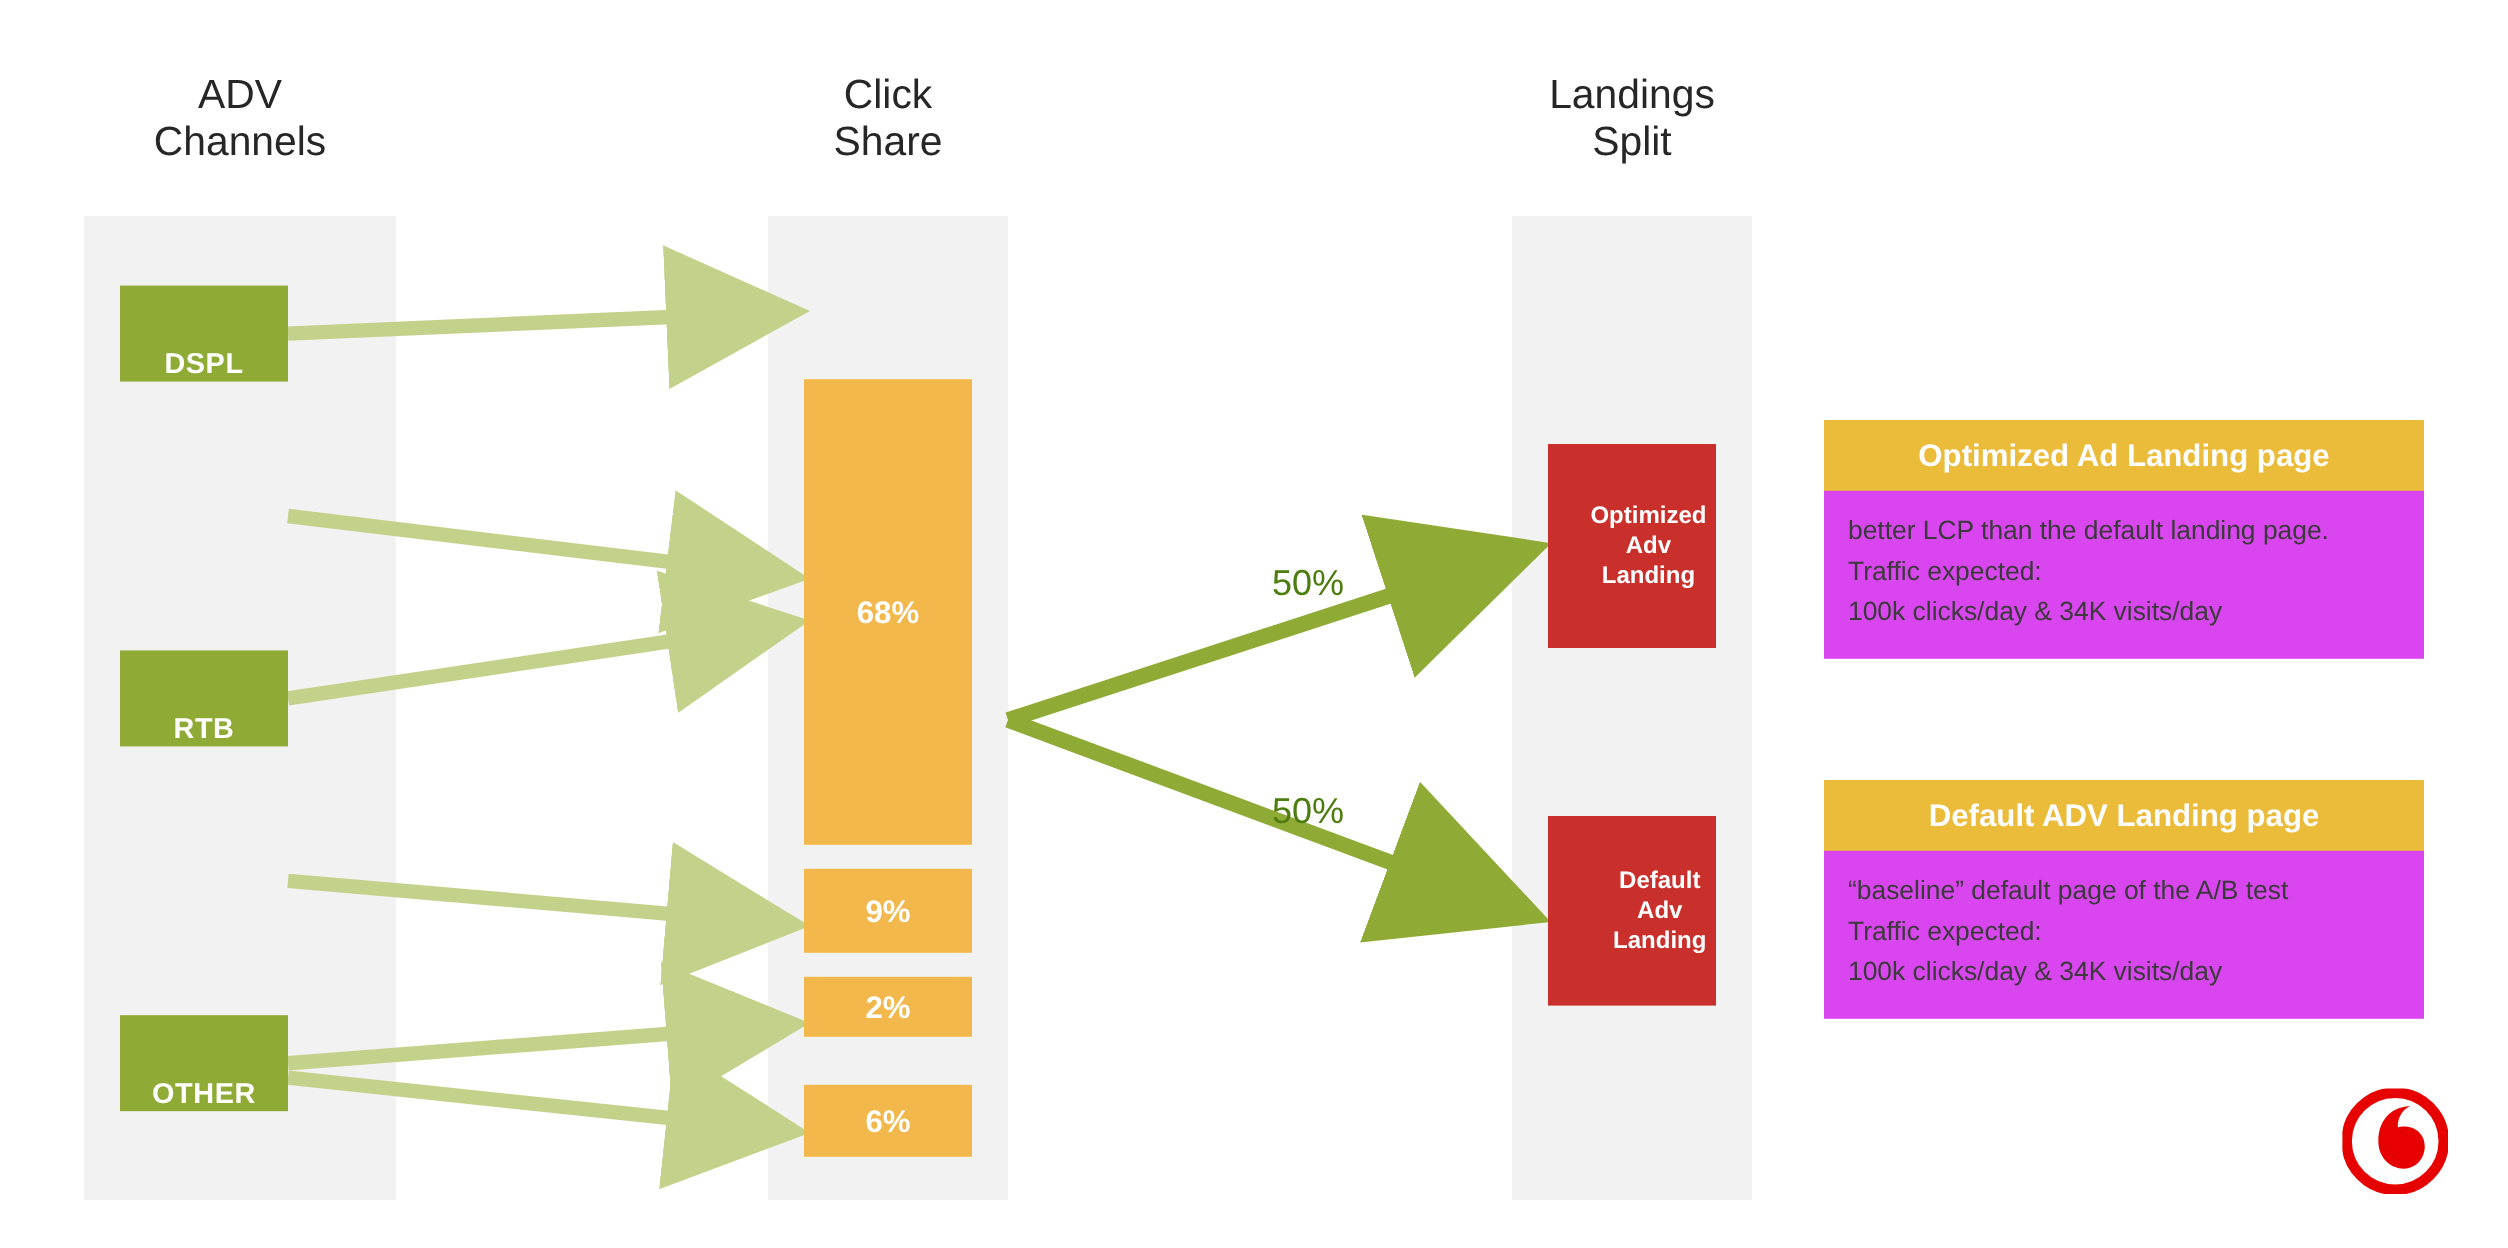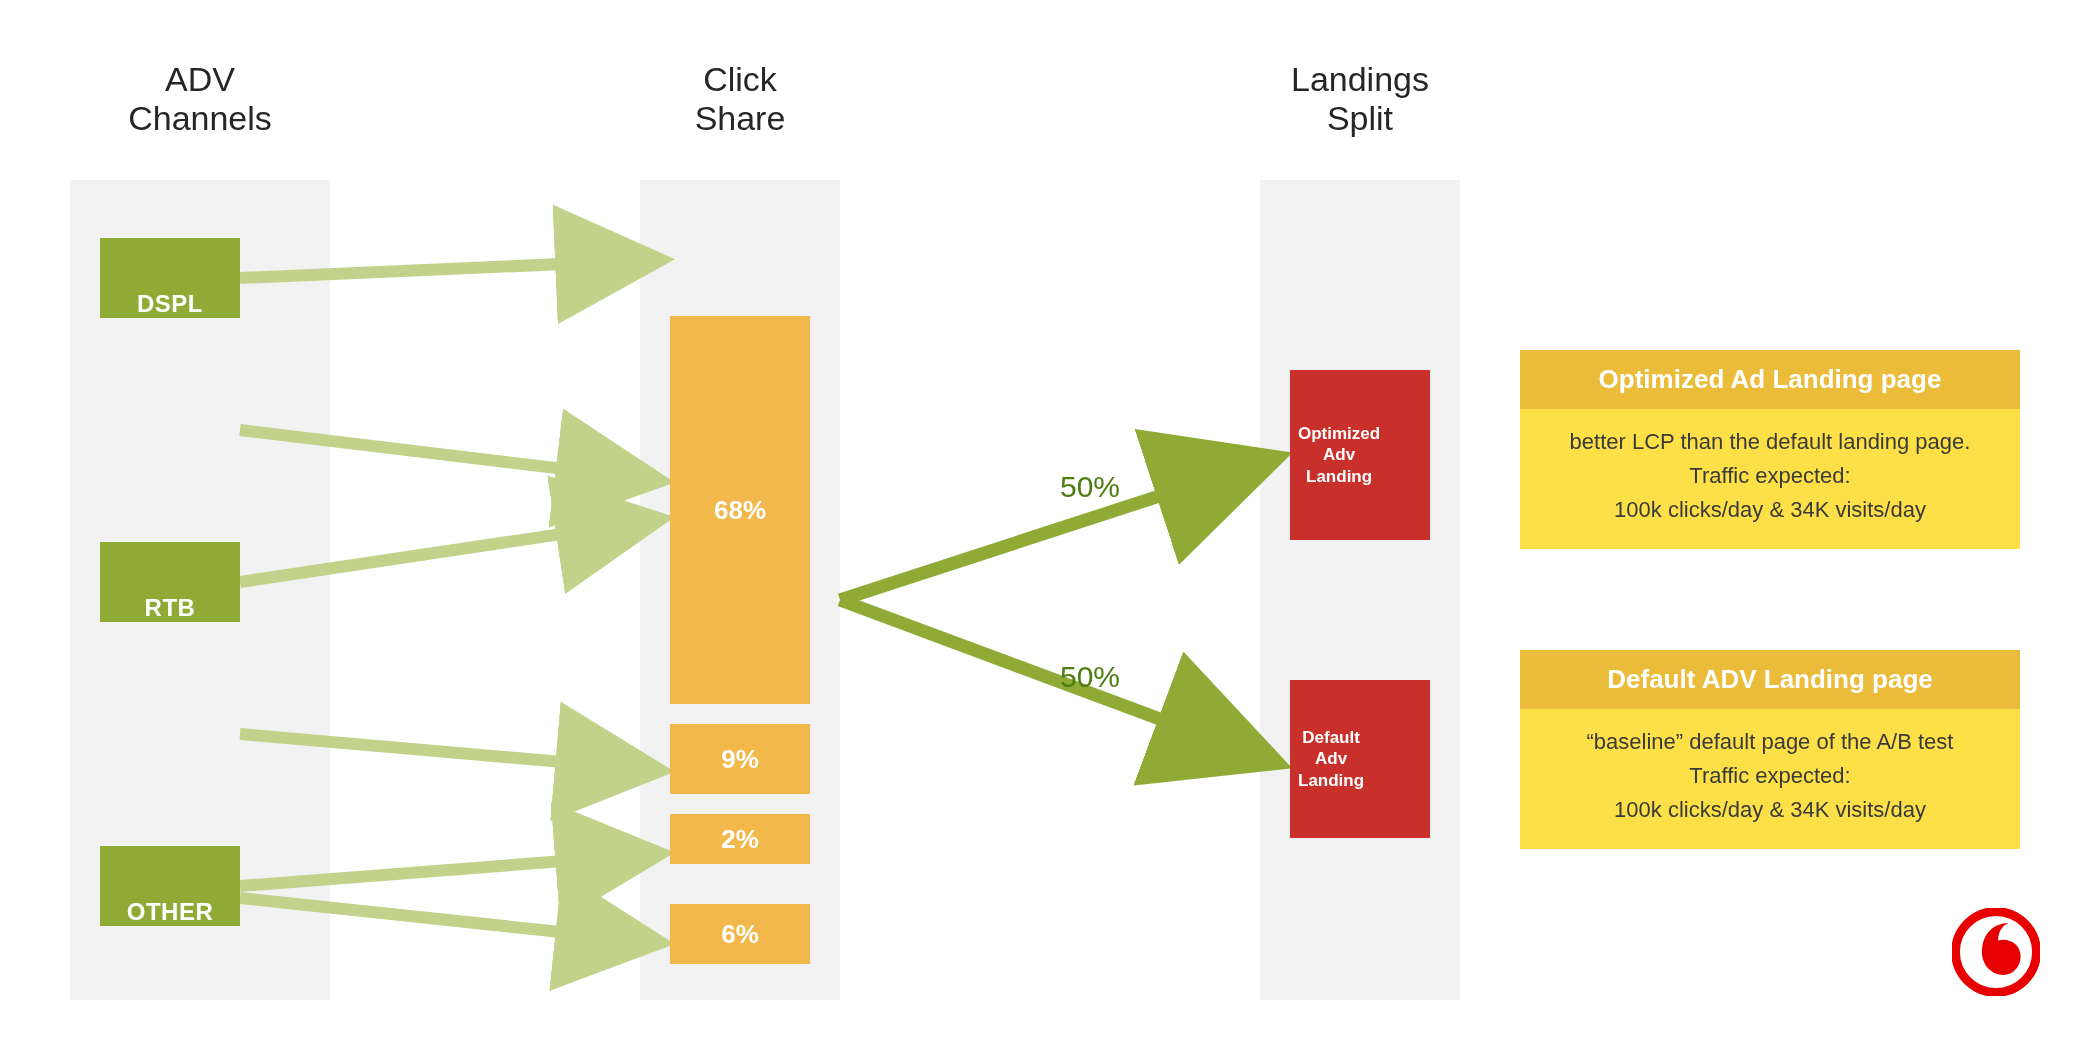--- a/index.html
+++ b/index.html
@@ -71,49 +71,49 @@
   }
 
   
   .landing {
     position: absolute;
     left: 1290px;
     width: 140px;
     background: #c9302c;
     color: #ffffff;
     font-weight: 700;
-    font-size: 17px;
+    font-size: 20px;
     text-align: center;
     display: flex;
     align-items: center;
-    justify-content: flex-start;
+    justify-content: flex-end;
     line-height: 1.25;
     padding: 8px;
   }
 
   
   .card {
     position: absolute;
     left: 1520px;
     width: 500px;
-    background: #fde047;
+    background: #d946ef;
     border-radius: 0;
   }
   .card .card-head {
     background: #ebbb3a;
     color: #ffffff;
     font-weight: 700;
     font-size: 26px;
     padding: 14px 18px;
     text-align: center;
   }
   .card .card-body {
     font-size: 22px;
     color: #3a3a3a;
-    text-align: center;
+    text-align: left;
     padding: 16px 20px 22px;
     line-height: 1.55;
   }
 
   
   .split-label {
     position: absolute;
     font-size: 30px;
     color: #4d7c0f;
   }

